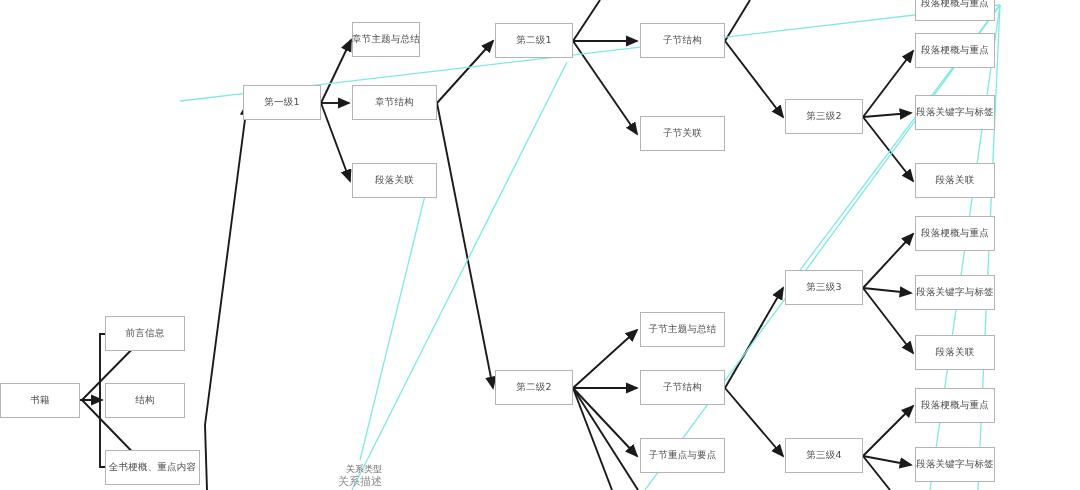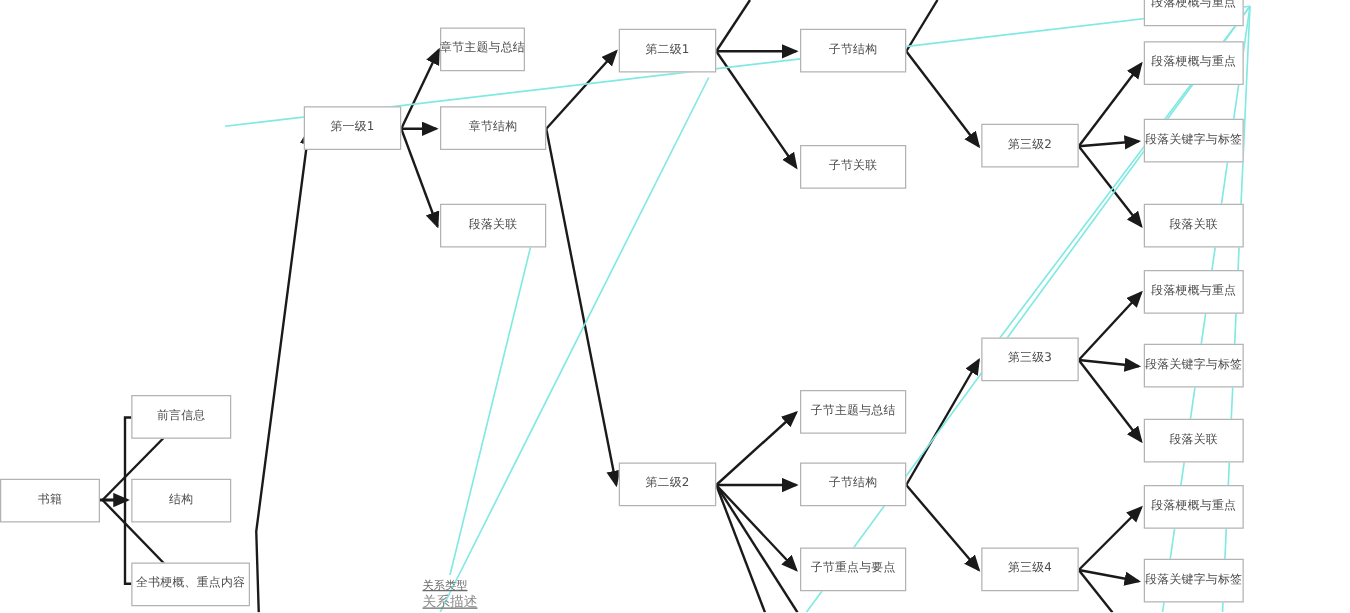--- a/index.html
+++ b/index.html
@@ -39,22 +39,21 @@
     white-space: nowrap;
     z-index: 3;
   }
   .legend {
     position: absolute;
     z-index: 4;
     color: #6b6b6b;
     font-size: 9px;
     line-height: 1.35;
     white-space: nowrap;
-    text-align: left;
-    text-decoration: underline;
+    text-align: right;
   }
   .legend .l2 { color: #8a8a8a; font-size: 11px; }
 </style>
 </head>
 <body>
 
 <div id="canvas">
 
   <svg id="edges" viewBox="0 0 1080 490" xmlns="http://www.w3.org/2000/svg">
     <defs>

